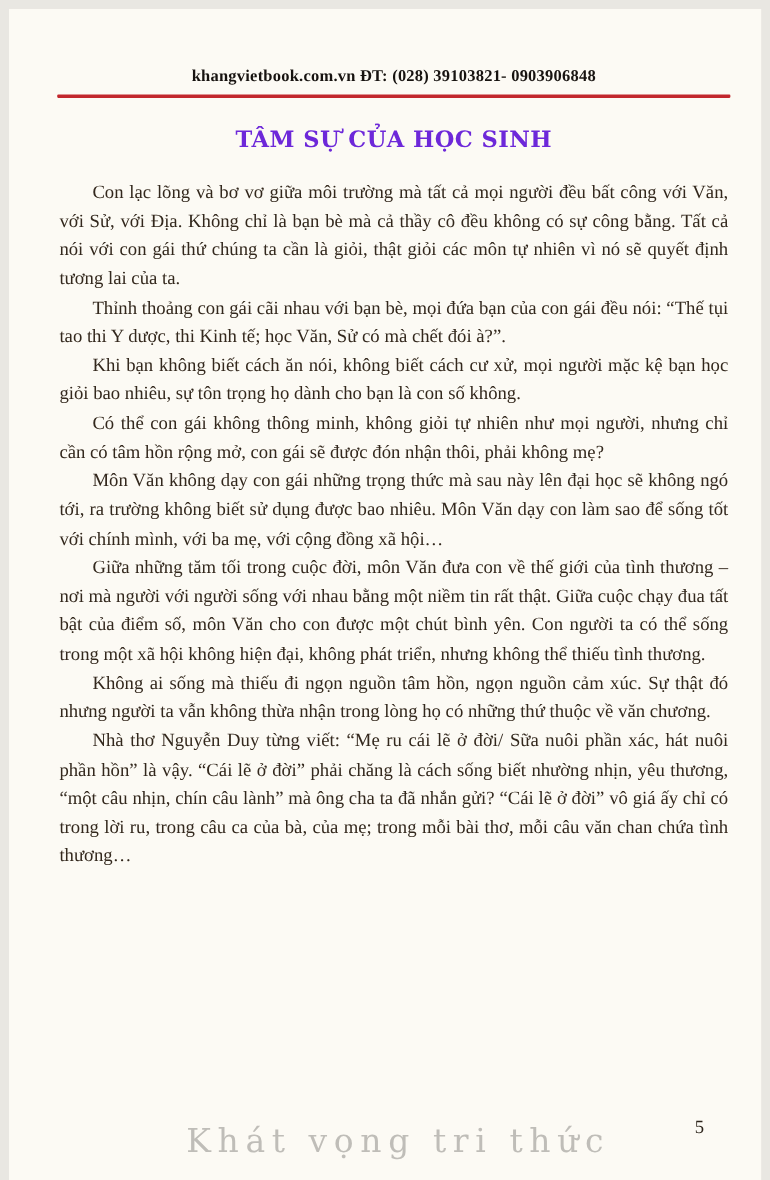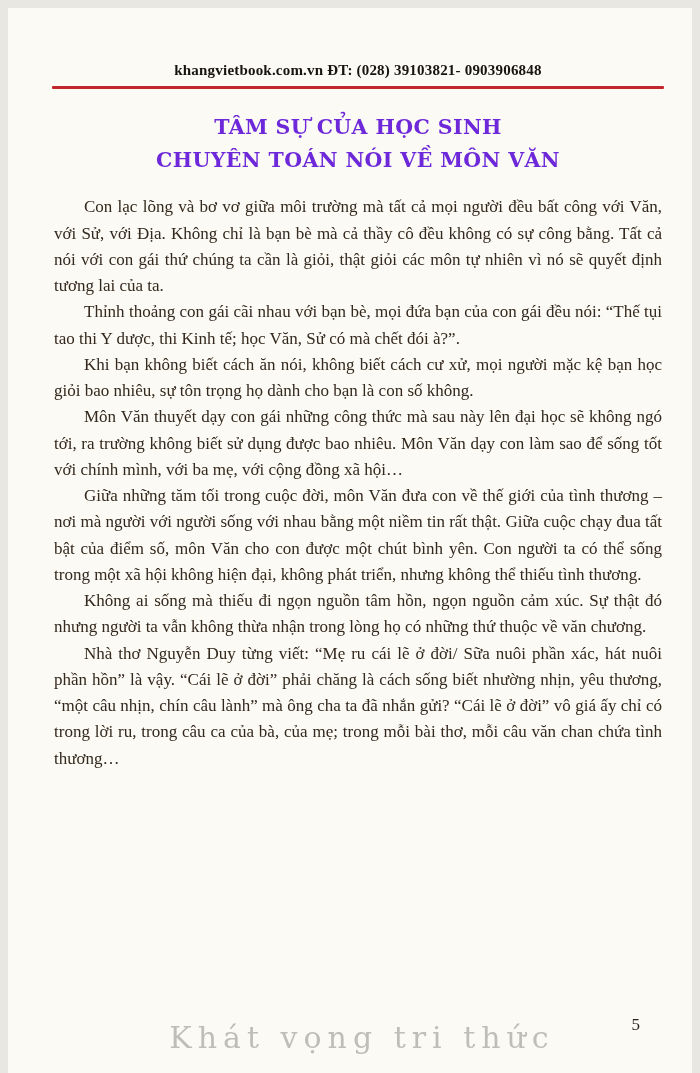--- a/index.html
+++ b/index.html
@@ -97,28 +97,28 @@
 
 <div class="page">
 
   <div class="header">
     <div class="header-contact">khangvietbook.com.vn  ĐT: (028) 39103821- 0903906848</div>
     <div class="header-rule"></div>
   </div>
 
   <div class="title-block">
     <div>TÂM SỰ CỦA HỌC SINH</div>
-    <div>CHUYÊN TOÁN NÓI VỀ MÔN VĂN</div>
   </div>
 
   <div class="content">
     <p>Con lạc lõng và bơ vơ giữa môi trường mà tất cả mọi người đều bất công với Văn, với Sử, với Địa. Không chỉ là bạn bè mà cả thầy cô đều không có sự công bằng. Tất cả nói với con gái thứ chúng ta cần là giỏi, thật giỏi các môn tự nhiên vì nó sẽ quyết định tương lai của ta.</p>
     <p>Thỉnh thoảng con gái cãi nhau với bạn bè, mọi đứa bạn của con gái đều nói: “Thế tụi tao thi Y dược, thi Kinh tế; học Văn, Sử có mà chết đói à?”.</p>
     <p>Khi bạn không biết cách ăn nói, không biết cách cư xử, mọi người mặc kệ bạn học giỏi bao nhiêu, sự tôn trọng họ dành cho bạn là con số không.</p>
-    <p>Môn Văn thuyết dạy con gái những công thức mà sau này lên đại học sẽ không ngó tới, ra trường không biết sử dụng được bao nhiêu. Môn Văn dạy con làm sao để sống tốt với chính mình, với ba mẹ, với cộng đồng xã hội…</p>
+    <p>Có thể con gái không thông minh, không giỏi tự nhiên như mọi người, nhưng chỉ cần có tâm hồn rộng mở, con gái sẽ được đón nhận thôi, phải không mẹ?</p>
+    <p>Môn Văn không dạy con gái những trọng thức mà sau này lên đại học sẽ không ngó tới, ra trường không biết sử dụng được bao nhiêu. Môn Văn dạy con làm sao để sống tốt với chính mình, với ba mẹ, với cộng đồng xã hội…</p>
     <p>Giữa những tăm tối trong cuộc đời, môn Văn đưa con về thế giới của tình thương – nơi mà người với người sống với nhau bằng một niềm tin rất thật. Giữa cuộc chạy đua tất bật của điểm số, môn Văn cho con được một chút bình yên. Con người ta có thể sống trong một xã hội không hiện đại, không phát triển, nhưng không thể thiếu tình thương.</p>
     <p>Không ai sống mà thiếu đi ngọn nguồn tâm hồn, ngọn nguồn cảm xúc. Sự thật đó nhưng người ta vẫn không thừa nhận trong lòng họ có những thứ thuộc về văn chương.</p>
     <p>Nhà thơ Nguyễn Duy từng viết: “Mẹ ru cái lẽ ở đời/ Sữa nuôi phần xác, hát nuôi phần hồn” là vậy. “Cái lẽ ở đời” phải chăng là cách sống biết nhường nhịn, yêu thương, “một câu nhịn, chín câu lành” mà ông cha ta đã nhắn gửi? “Cái lẽ ở đời” vô giá ấy chỉ có trong lời ru, trong câu ca của bà, của mẹ; trong mỗi bài thơ, mỗi câu văn chan chứa tình thương…</p>
   </div>
 
   <div class="watermark">
     <div class="watermark-sub">Khát vọng tri thức</div>
   </div>
 
   <div class="page-number">5</div>

